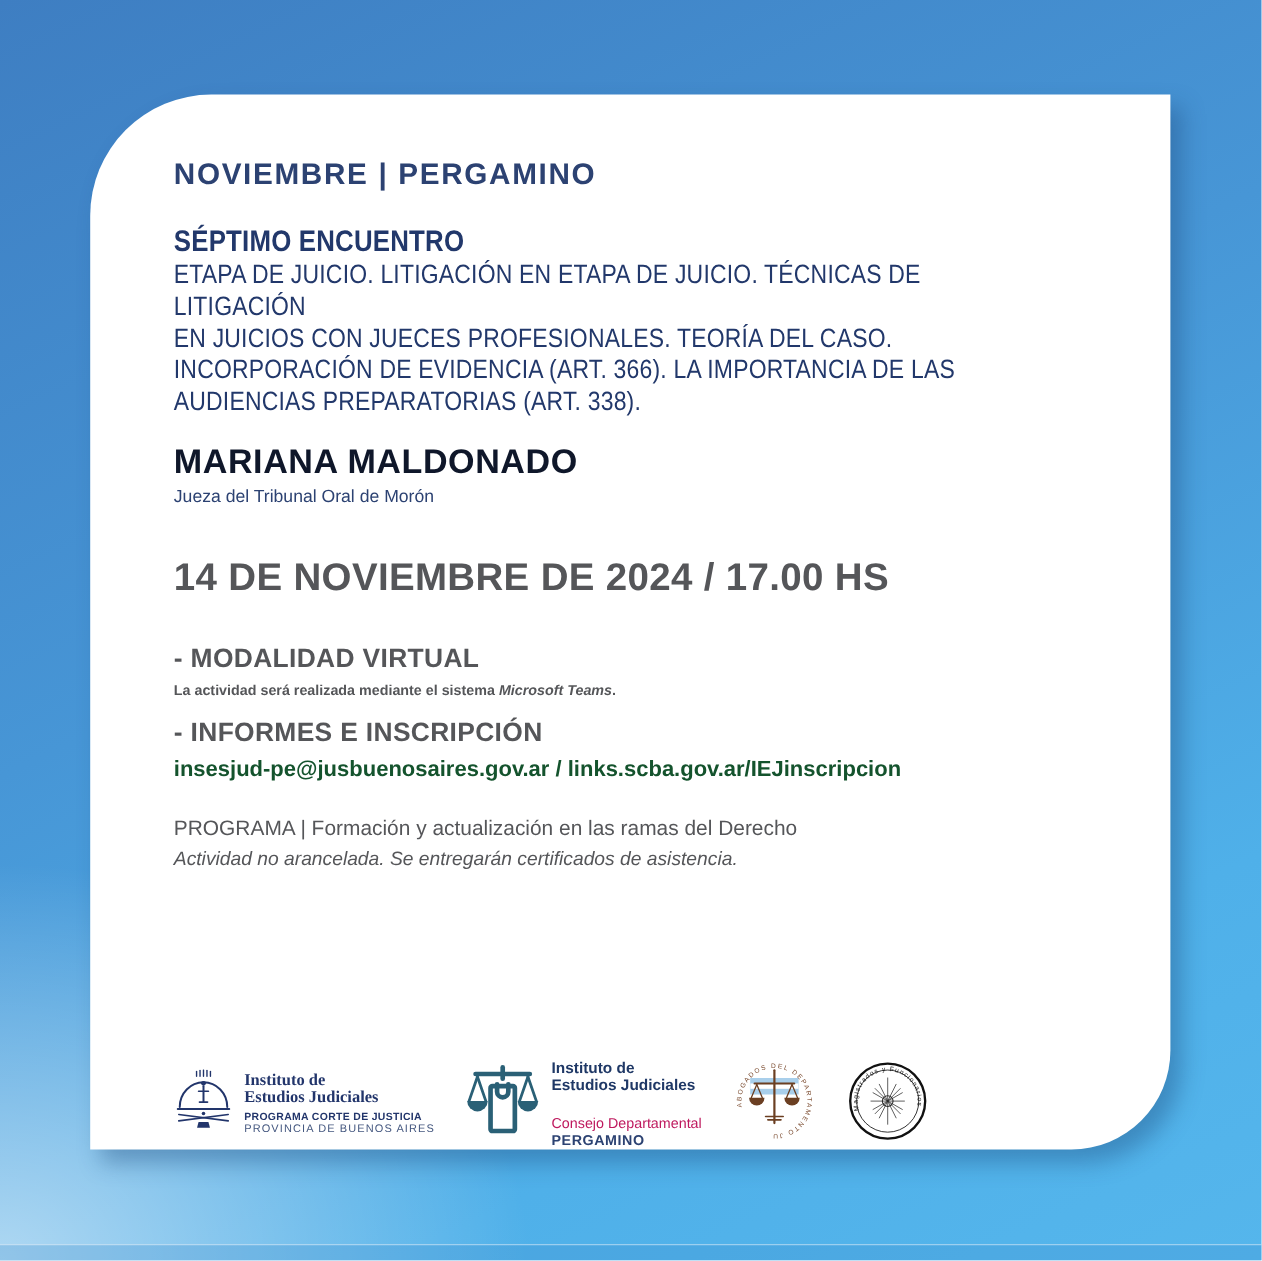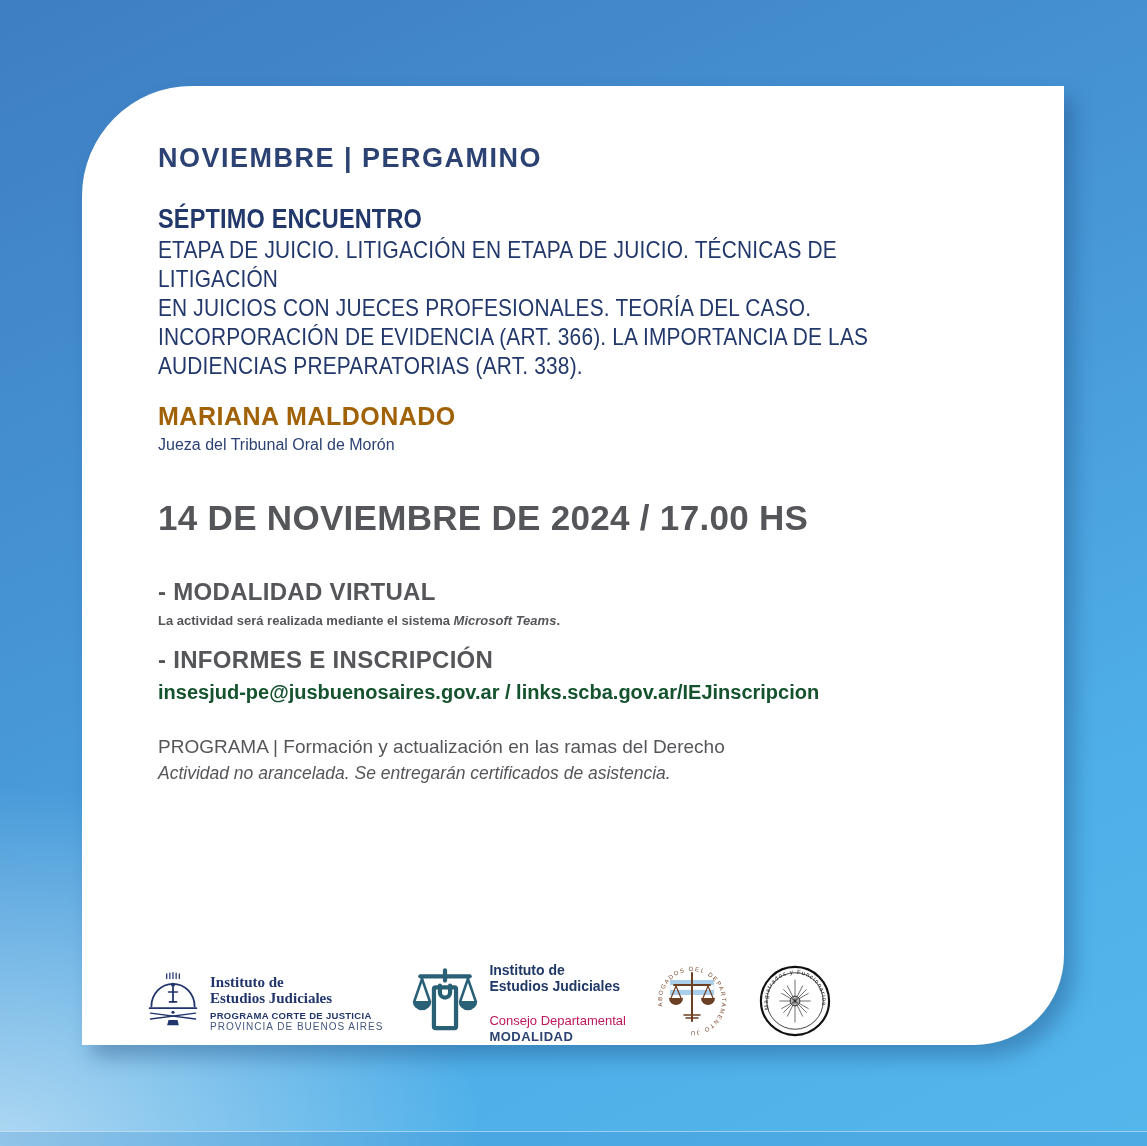--- a/index.html
+++ b/index.html
@@ -34,34 +34,34 @@
   }
   .title{margin-top:8px;}
   .title div{
     font-size:33px;line-height:39px;font-weight:800;color:#1f3866;letter-spacing:0.5px;
   }
   .session{margin-top:30px;transform:scaleX(0.87);transform-origin:left top;}
   .session-heading{font-size:27px;font-weight:600;color:#22386b;letter-spacing:0.2px;}
   .session-lines div{font-size:24px;line-height:29px;font-weight:500;color:#22386b;letter-spacing:0.2px;}
   .speaker{margin-top:22px;}
   .speaker-label{font-size:19px;font-weight:700;color:#22386b;}
-  .speaker-name{font-size:25px;font-weight:800;color:#a16207;letter-spacing:0.5px;margin-top:2px;}
+  .speaker-name{font-size:31px;font-weight:800;color:#0f172a;letter-spacing:0.5px;margin-top:2px;}
   .speaker-role{font-size:16px;color:#2c4272;margin-top:5px;}
   .datetime{margin-top:44px;font-size:35px;font-weight:700;color:#555659;letter-spacing:0.3px;}
   .modality-heading,.registration-heading{
     margin-top:40px;font-size:24px;font-weight:700;color:#555659;letter-spacing:0.3px;
   }
   .body-line{margin-top:7px;font-size:13px;font-weight:600;color:#555659;}
   .body-line .it{font-style:italic;}
   .registration-heading{margin-top:18px;}
   .contact-line{margin-top:7px;font-size:20px;font-weight:700;color:#14532d;}
   .program-line{margin-top:32px;font-size:19px;font-weight:400;color:#555659;}
   .note-line{margin-top:5px;font-size:17.5px;font-style:italic;color:#555659;}
   .logos{
-    position:absolute;left:64px;top:872px;width:700px;height:90px;
+    position:absolute;left:76px;top:872px;width:700px;height:90px;
     display:flex;align-items:center;gap:28px;
   }
   .logo-group{display:flex;align-items:center;gap:10px;}
   .logo-text-1 .b{font-family:"Liberation Serif",serif;font-weight:700;color:#22356b;font-size:15px;line-height:16px;}
   .logo-text-1 .s1{font-weight:700;color:#22356b;font-size:9.5px;margin-top:4px;letter-spacing:0.3px;}
   .logo-text-1 .s2{font-weight:400;color:#44577f;font-size:10px;letter-spacing:1px;}
   .logo-text-2 .b{font-weight:700;color:#1f3866;font-size:14px;line-height:16px;}
   .logo-text-2 .s1{font-weight:400;color:#be185d;font-size:13px;margin-top:19px;}
   .logo-text-2 .s2{font-weight:700;color:#2c4272;font-size:13px;margin-top:1px;letter-spacing:0.5px;}
 </style>
@@ -149,21 +149,21 @@
           <path d="M2 42 A11 11 0 0 0 24 42 Z" fill="#2a6076" stroke="none"></path>
           <path d="M56 42 A11 11 0 0 0 78 42 Z" fill="#2a6076" stroke="none"></path>
           <rect x="27" y="26" width="26" height="48" rx="2" stroke-width="5"></rect>
           <path d="M34 24 v8 a6 6 0 0 0 12 0 v-8" stroke-width="5"></path>
         </svg>
       </span>
       <span class="logo-text-2">
         <div class="b">Instituto de</div>
         <div class="b">Estudios Judiciales</div>
         <div class="s1">Consejo Departamental</div>
-        <div class="s2">MODALIDAD</div>
+        <div class="s2">PERGAMINO</div>
       </span>
     </div>
 
     <span>
       <svg width="76" height="76" viewBox="0 0 76 76" fill="none">
         <defs>
           <path id="sealArc1" d="M38 68 A30 30 0 1 1 38.01 68"></path>
         </defs>
         <rect x="16" y="17" width="44" height="5" fill="#a9cfeb"></rect>
         <rect x="16" y="22" width="44" height="5" fill="#ffffff" stroke="#c8dff0" stroke-width="0.5"></rect>

